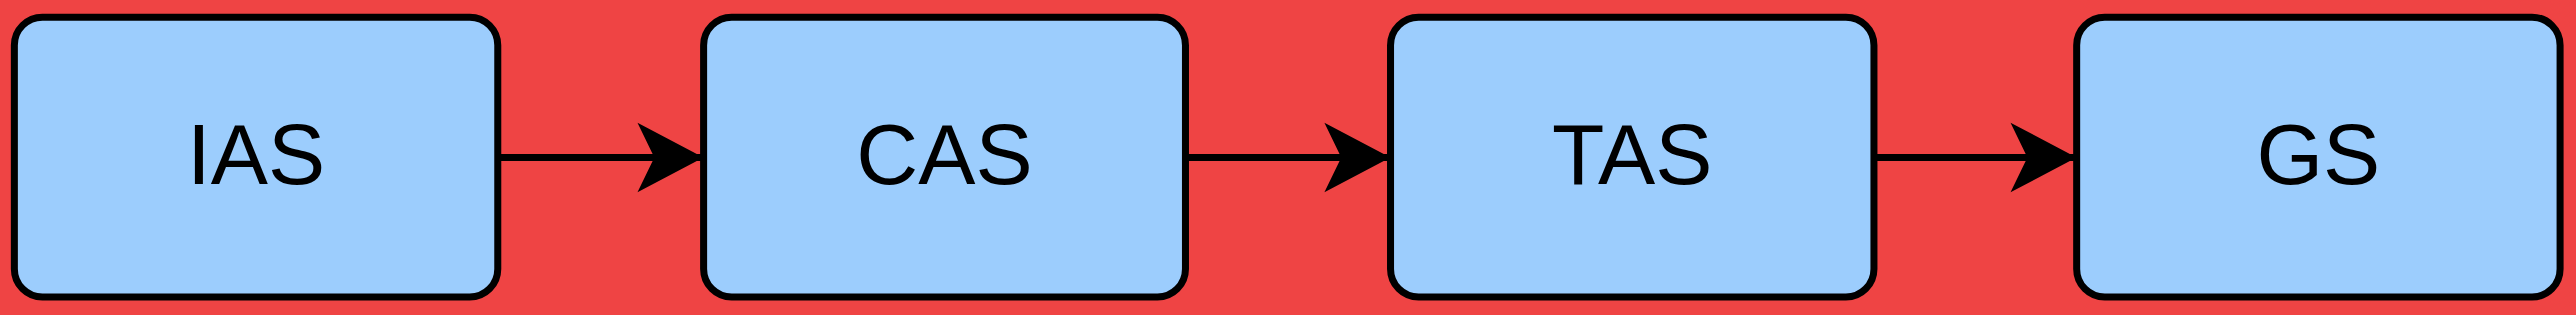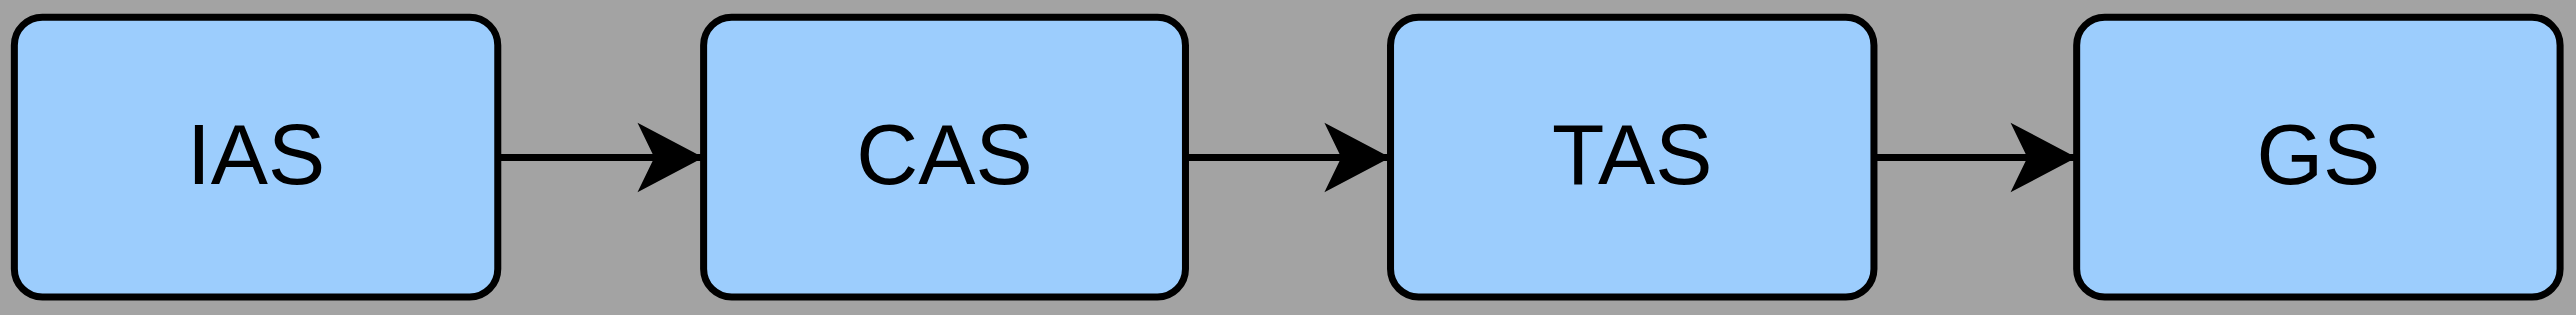--- a/index.html
+++ b/index.html
@@ -37,21 +37,21 @@
     text-anchor: middle;
     white-space: pre;
   }
   .edge-line {
     stroke-linecap: butt;
   }
 </style>
 </head>
 <body>
 
-<div id="diagram-canvas" style="background: #a3a3a3;">
+<div id="diagram-canvas" style="background: #ef4444;">
 
   <svg id="diagram-svg" viewBox="0 0 3303 404" xmlns="http://www.w3.org/2000/svg">
 
     <defs>
       <marker id="barbed-arrow" markerWidth="10" markerHeight="10" refX="9.4" refY="5" orient="auto" markerUnits="strokeWidth">
         <path d="M 0.2,0.05 L 9.6,5 L 0.2,9.95 L 2.6,5 Z" fill="#000000" stroke="none"></path>
       </marker>
     </defs>
 
     <g>

